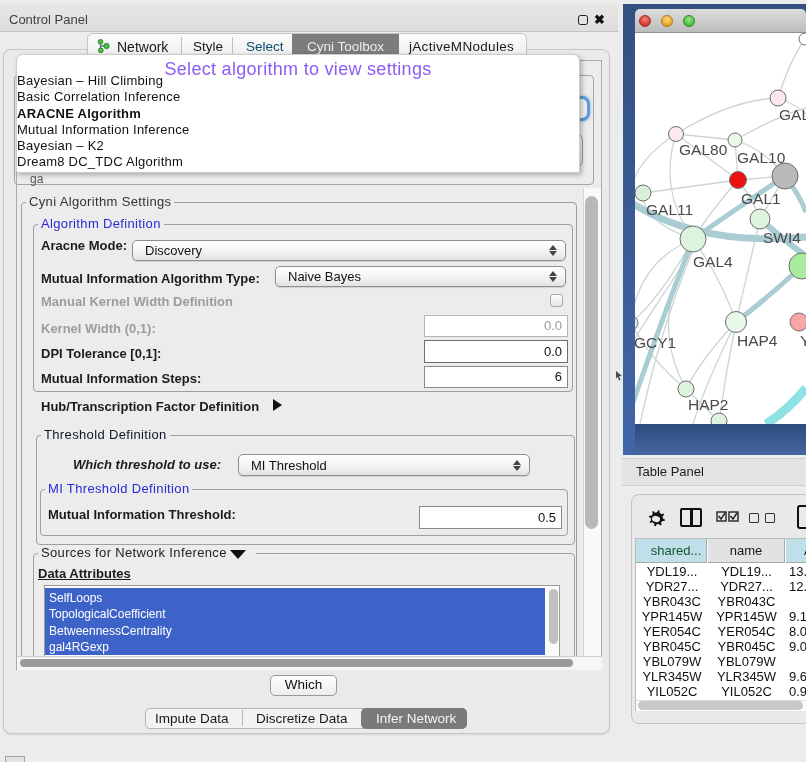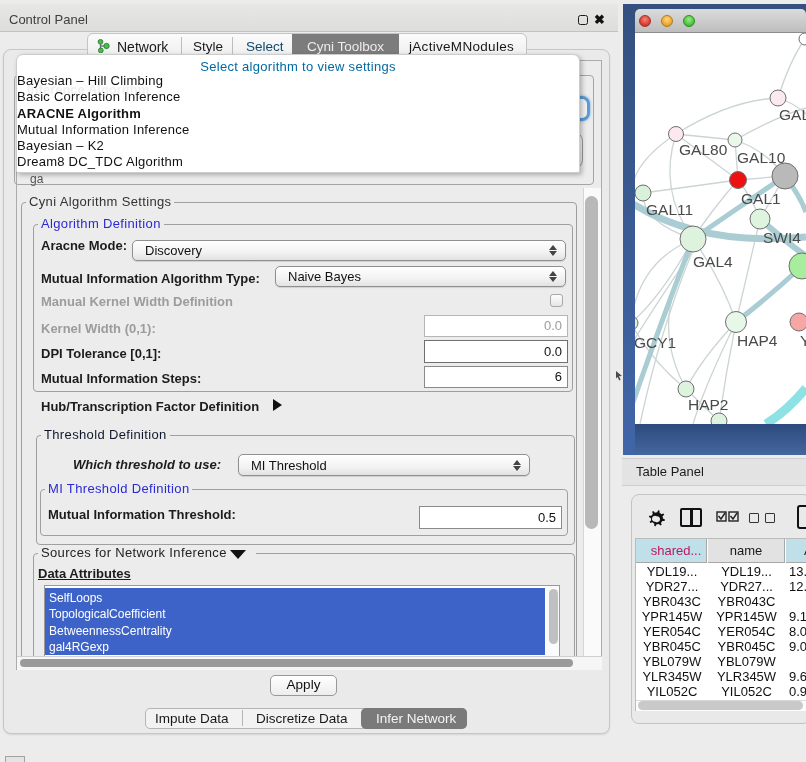--- a/index.html
+++ b/index.html
@@ -116,34 +116,34 @@
 <div class="abs" style="left:49px;top:590px;font-size:12px;color:#fff;line-height:16.4px;">SelfLoops<br>TopologicalCoefficient<br>BetweennessCentrality<br>gal4RGexp</div>
 <div class="abs" style="left:546px;top:586px;width:13px;height:70px;background:#fbfbfb;"></div>
 <div class="abs" style="left:549px;top:589px;width:9px;height:55px;background:#c0c0c0;border-radius:5px;"></div>
 
 <div class="abs" style="left:17px;top:656px;width:585px;height:14px;background:#f6f6f6;border-top:1px solid #cfcfcf;"></div>
 <div class="abs" style="left:20px;top:659px;width:553px;height:8px;background:#9a9a9a;border-radius:4px;"></div>
 
 <div class="abs" style="left:583px;top:188px;width:18px;height:468px;background:#fafafa;border-left:1px solid #d5d5d5;"></div>
 <div class="abs" style="left:585px;top:196px;width:13px;height:333px;background:#b8b8b8;border-radius:7px;"></div>
 
-<div class="abs" style="left:270px;top:675px;width:67px;height:21px;border:1px solid #989898;border-radius:5px;background:linear-gradient(#ffffff,#ededed);text-align:center;font-size:13.5px;padding-top:1px;color:#111;">Apply</div>
+<div class="abs" style="left:270px;top:675px;width:67px;height:21px;border:1px solid #989898;border-radius:5px;background:linear-gradient(#ffffff,#ededed);text-align:center;font-size:13.5px;padding-top:1px;color:#111;">Which</div>
 
 <div class="abs" style="left:145px;top:708px;width:322px;height:21px;background:#f2f2f2;border:1px solid #b5b5b5;border-radius:5px;"></div>
 <div class="abs" style="left:242px;top:710px;width:1px;height:16px;background:#b5b5b5;"></div>
 <div class="abs" style="left:361px;top:708px;width:106px;height:21px;background:#7a7a7a;border-radius:5px;"></div>
 <div class="abs" style="left:155px;top:711px;font-size:13.5px;color:#191919;">Impute Data</div>
 <div class="abs" style="left:256px;top:711px;font-size:13.5px;color:#191919;">Discretize Data</div>
 <div class="abs" style="left:376px;top:711px;font-size:13.5px;color:#f4f4f4;">Infer Network</div>
 
 <div class="abs" style="left:5px;top:756px;width:20px;height:10px;border:1.5px solid #a2a2a2;background:#e3e3e3;"></div>
 
 <div class="abs" style="left:16px;top:54px;width:564px;height:119px;background:#fff;border:1px solid #cdcdcd;border-radius:7px 7px 2px 2px;box-shadow:2px 2px 5px rgba(0,0,0,0.28);"></div>
 <div class="abs" style="left:27px;top:82px;font-size:13px;font-weight:bold;color:rgba(175,175,175,0.20);">Inference Algorithm</div>
-<div class="abs" style="left:16px;top:59px;width:564px;text-align:center;font-size:13px;color:#0369a1;letter-spacing:0.3px;">Select algorithm to view settings</div>
+<div class="abs" style="left:16px;top:59px;width:564px;text-align:center;font-size:18px;color:#8b5cf6;letter-spacing:0.3px;">Select algorithm to view settings</div>
 <div class="abs" style="left:17px;top:73px;font-size:13px;color:#111;line-height:16.3px;white-space:nowrap;letter-spacing:0.25px;">Bayesian – Hill Climbing<br>Basic Correlation Inference<br><span class="b">ARACNE Algorithm</span><br>Mutual Information Inference<br>Bayesian – K2<br>Dream8 DC_TDC Algorithm</div>
 
 <svg class="abs" style="left:613px;top:370px;" width="12" height="12" viewBox="0 0 12 12">
     <path d="M3,1 L9,6 L6,6.3 L7.6,9.8 L6.2,10.5 L4.6,7 L3,8.6 Z" fill="#4a4a4a"></path>
   </svg>
 
 <div class="abs" style="left:623px;top:4px;width:183px;height:451px;background:linear-gradient(#33507f,#4166a8);"></div>
 <div class="abs" style="left:635px;top:9px;width:171px;height:24px;background:linear-gradient(#dcdcdc,#bdbdbd);border-bottom:1px solid #8c8c8c;border-radius:5px 5px 0 0;"></div>
 <div class="abs" style="left:639px;top:15px;width:12px;height:12px;border-radius:50%;background:radial-gradient(circle at 50% 35%,#f08878,#dd3e32 60%,#b52b20);border:0.5px solid #a03028;"></div>
 <div class="abs" style="left:661px;top:15px;width:12px;height:12px;border-radius:50%;background:radial-gradient(circle at 50% 35%,#fbd87e,#f0a832 60%,#c8821a);border:0.5px solid #ab7d1e;"></div>
@@ -237,21 +237,21 @@
   <rect x="1" y="1" width="9" height="9" fill="none" stroke="#222" stroke-width="1.4"></rect>
   <rect x="13" y="1" width="9" height="9" fill="none" stroke="#222" stroke-width="1.4"></rect>
   <path d="M2.5,5 l2.5,3 l4,-6" fill="none" stroke="#222" stroke-width="1.4"></path>
   <path d="M14.5,5 l2.5,3 l4,-6" fill="none" stroke="#222" stroke-width="1.4"></path>
 </svg>
 <div class="abs" style="left:749px;top:513px;width:10px;height:10px;border:1.5px solid #333;border-radius:1px;"></div>
 <div class="abs" style="left:765px;top:513px;width:10px;height:10px;border:1.5px solid #333;border-radius:1px;"></div>
 <div class="abs" style="left:797px;top:505px;width:12px;height:24px;border:2.5px solid #111;border-radius:3px;background:#e9e9e9;"></div>
 
 <div class="abs" style="left:635px;top:538px;width:171px;height:173px;background:#fff;border-left:1px solid #bcbcbc;border-top:1px solid #bcbcbc;overflow:hidden;">
-  <div class="abs" style="left:0;top:0;width:71px;height:24px;background:#bfdfe9;border-right:1px solid #a8a8a8;border-bottom:1px solid #a8a8a8;text-align:center;font-size:13px;color:#be185d;padding-top:4px;padding-left:10px;">shared...</div>
+  <div class="abs" style="left:0;top:0;width:71px;height:24px;background:#bfdfe9;border-right:1px solid #a8a8a8;border-bottom:1px solid #a8a8a8;text-align:center;font-size:13px;color:#14532d;padding-top:4px;padding-left:10px;">shared...</div>
   <div class="abs" style="left:72px;top:0;width:77px;height:24px;background:#e2e2e2;border-right:1px solid #a8a8a8;border-bottom:1px solid #a8a8a8;text-align:center;font-size:13px;color:#1a1a1a;padding-top:4px;">name</div>
   <div class="abs" style="left:150px;top:0;width:30px;height:24px;background:#bfdfe9;border-bottom:1px solid #a8a8a8;font-size:13px;color:#1a1a1a;padding-top:4px;padding-left:18px;">A</div>
   <div class="abs" style="left:0;top:25px;width:72px;text-align:center;font-size:13px;color:#111;line-height:15px;">YDL19...<br>YDR27...<br>YBR043C<br>YPR145W<br>YER054C<br>YBR045C<br>YBL079W<br>YLR345W<br>YIL052C</div>
   <div class="abs" style="left:72px;top:25px;width:77px;text-align:center;font-size:13px;color:#111;line-height:15px;">YDL19...<br>YDR27...<br>YBR043C<br>YPR145W<br>YER054C<br>YBR045C<br>YBL079W<br>YLR345W<br>YIL052C</div>
   <div class="abs" style="left:153px;top:25px;width:40px;font-size:13px;color:#111;line-height:15px;">13.<br>12.<br>&nbsp;<br>9.1<br>8.0<br>9.0<br>&nbsp;<br>9.6<br>0.9</div>
 
   <div class="abs" style="left:0;top:161px;width:171px;height:12px;background:#fcfcfc;border-top:1px solid #dadada;"></div>
   <div class="abs" style="left:2px;top:162px;width:165px;height:9px;background:#c9c9c9;border-radius:5px;"></div>
 </div>
 

